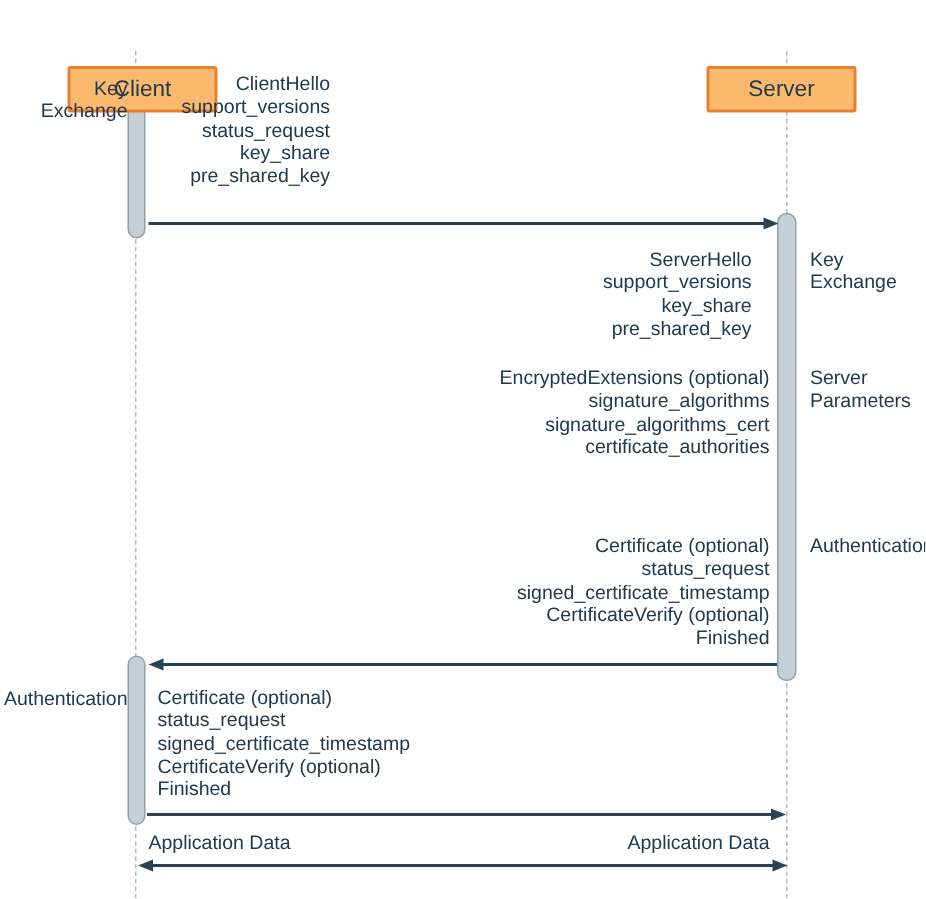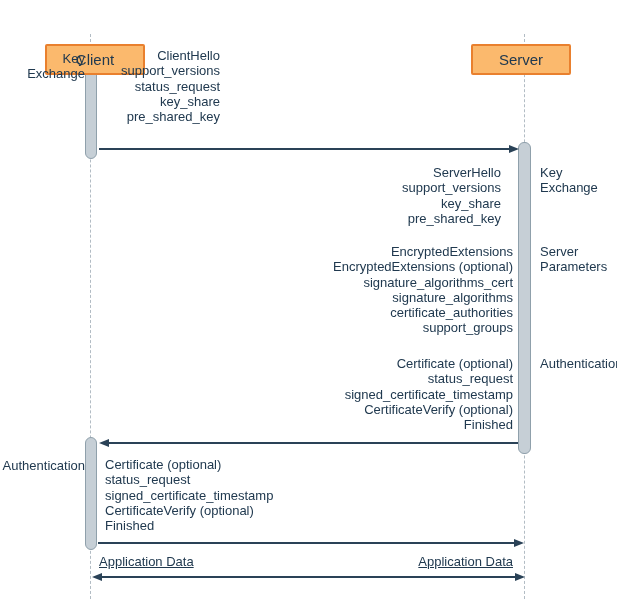--- a/index.html
+++ b/index.html
@@ -43,21 +43,21 @@
   .msg div{white-space:nowrap;}
   .msg .i{}
   .msg .ind{padding-left:16px;}
   .msg.right{text-align:right;}
   .m-ch{left:105px;top:48px;text-align:right;}
   .m-sh{left:188px;top:165px;width:313px;}
   .m-sp{left:200px;top:244px;width:313px;}
   .m-sa{left:200px;top:356px;width:313px;}
   .m-ca{left:105px;top:457px;}
   
-  .appdata{position:absolute;top:554px;line-height:15px;text-decoration:underline;}
+  .appdata{position:absolute;top:554px;line-height:15px;}
   .appdata.left{left:99px;}
   .appdata.right{left:350px;width:163px;text-align:right;}
 </style>
 </head>
 <body>
 
 <div class="diagram">
 
   <div class="lifeline client"></div>
   <div class="lifeline server"></div>
@@ -112,26 +112,24 @@
   </div>
 
   <div class="msg right m-sh">
     <div>ServerHello</div>
     <div class="i">support_versions</div>
     <div class="i">key_share</div>
     <div class="i">pre_shared_key</div>
   </div>
 
   <div class="msg right m-sp">
-    <div>EncryptedExtensions</div>
     <div>EncryptedExtensions (optional)</div>
+    <div class="i">signature_algorithms</div>
     <div class="i">signature_algorithms_cert</div>
-    <div class="i">signature_algorithms</div>
     <div class="i">certificate_authorities</div>
-    <div class="i">support_groups</div>
   </div>
 
   <div class="msg right m-sa">
     <div>Certificate (optional)</div>
     <div class="i">status_request</div>
     <div class="i">signed_certificate_timestamp</div>
     <div>CertificateVerify (optional)</div>
     <div>Finished</div>
   </div>
 

